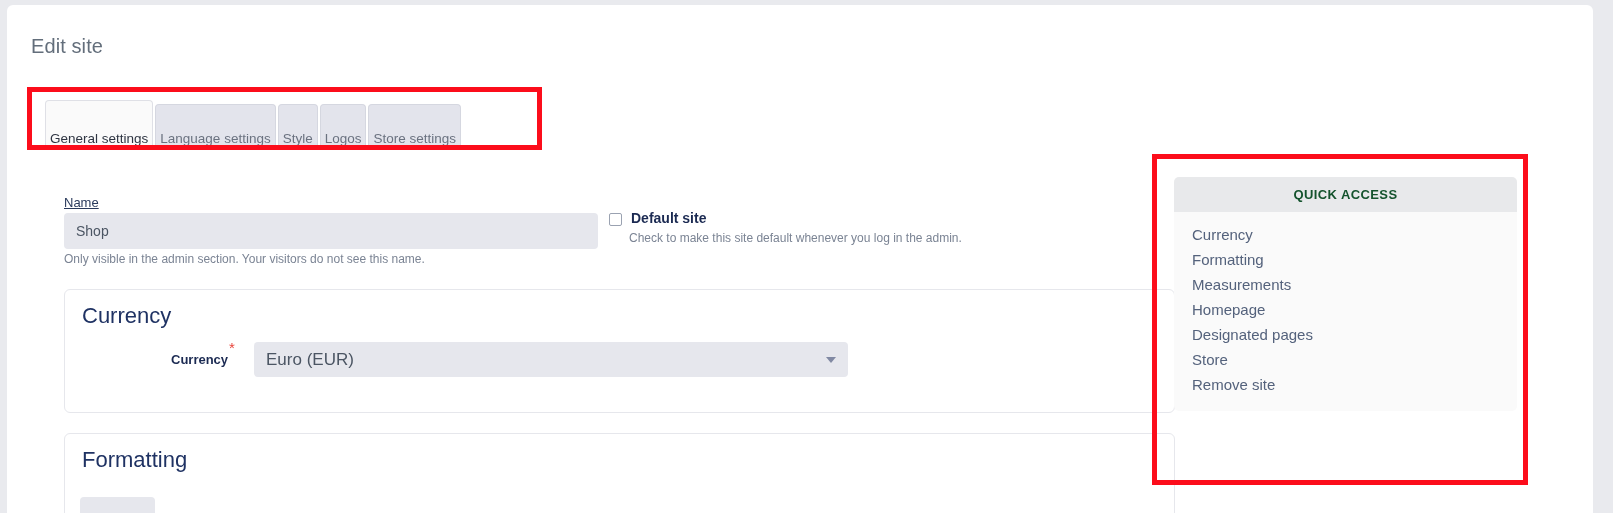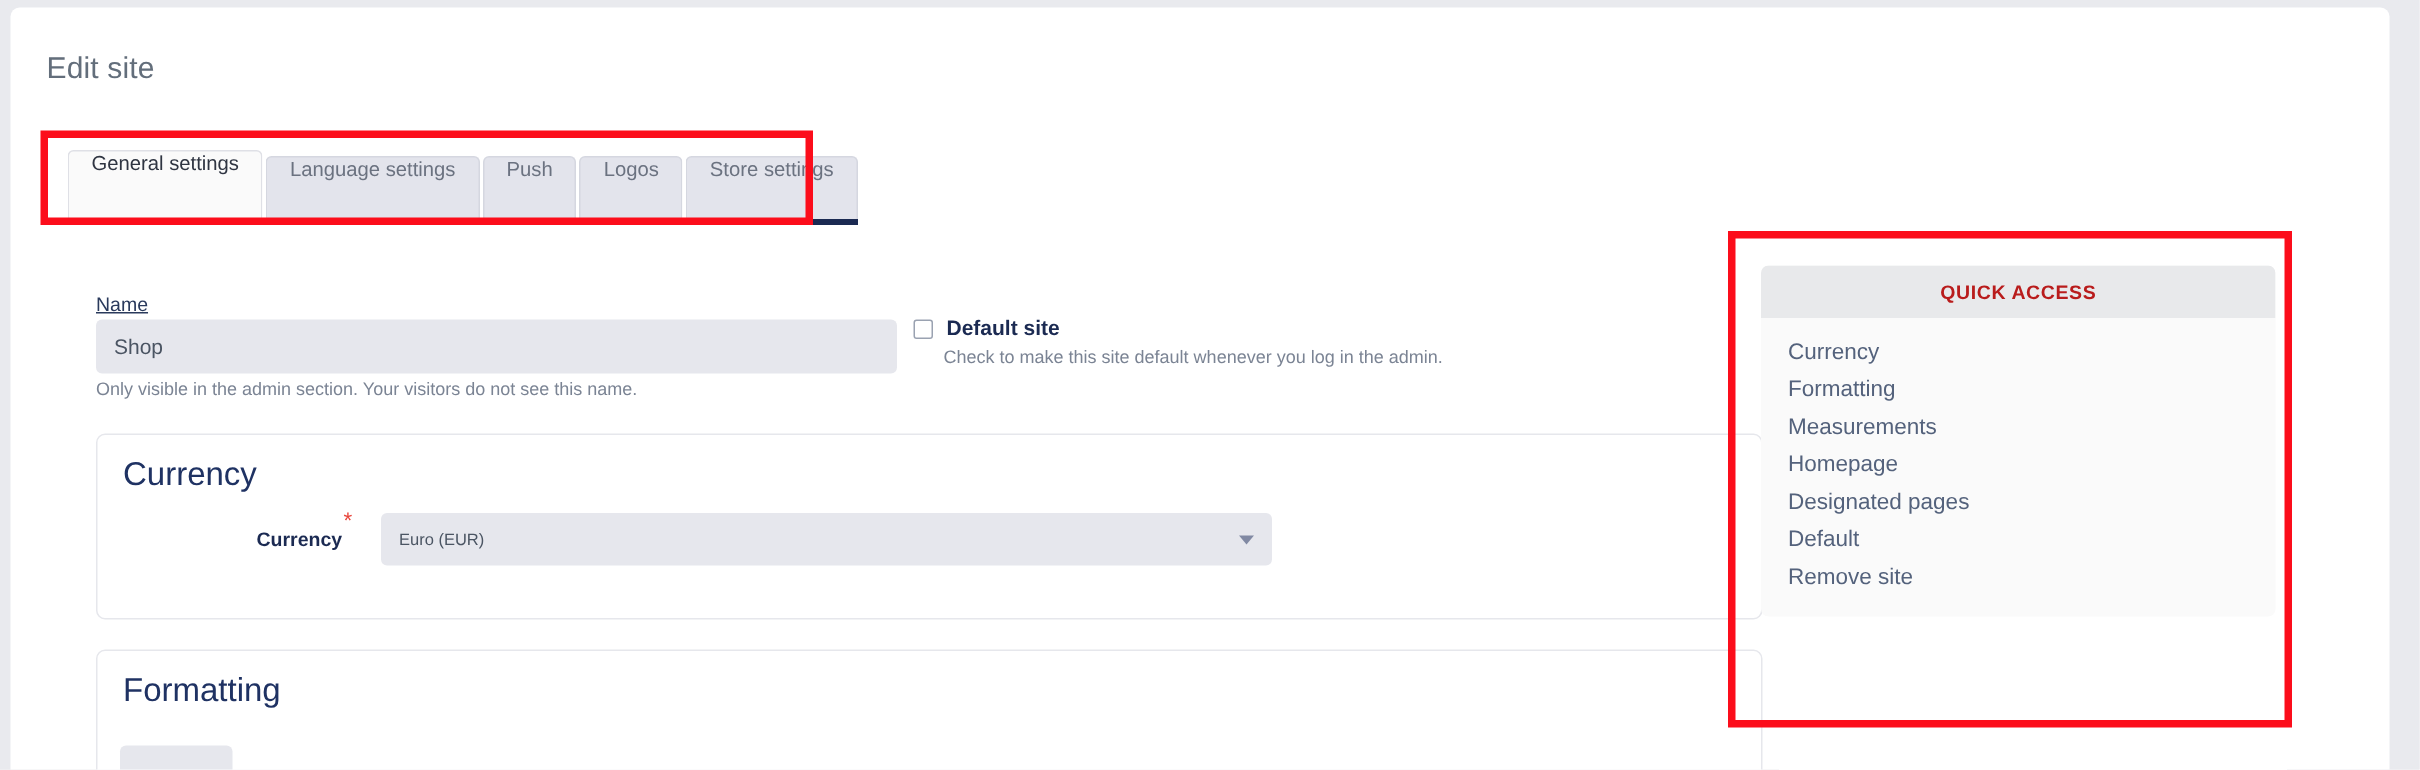--- a/index.html
+++ b/index.html
@@ -47,23 +47,23 @@
     left: 38px;
     top: 97px;
     display: flex;
     align-items: flex-end;
     height: 44px;
   }
   .tab {
     position: relative;
     height: 42px;
     display: flex;
-    align-items: flex-start;
+    align-items: flex-end;
     justify-content: center;
-    padding: 0 15px;
+    padding: 0 4px;
     font-size: 13.5px;
     color: #6b7280;
     background: #e3e4ec;
     border: 1px solid #d5d7e0;
     border-bottom: none;
     border-radius: 4px 4px 0 0;
     margin-right: 2px;
     white-space: nowrap;
     cursor: pointer;
   }
@@ -192,21 +192,21 @@
     height: 35px;
     background: #e6e7ed;
     border: none;
     border-radius: 4px;
     display: flex;
     align-items: center;
     padding: 0 12px;
     cursor: pointer;
   }
   .select-value {
-    font-size: 11px;
+    font-size: 17px;
     color: #4b5563;
     flex: 1;
   }
   .caret {
     width: 0; height: 0;
     border-left: 5px solid transparent;
     border-right: 5px solid transparent;
     border-top: 6px solid #8189a3;
   }
 
@@ -233,21 +233,21 @@
   }
   .qa-header {
     height: 35px;
     background: #e8e9eb;
     display: flex;
     align-items: center;
     justify-content: center;
     font-size: 13px;
     font-weight: bold;
     letter-spacing: .4px;
-    color: #b91c1c;
+    color: #14532d;
   }
   .qa-list { padding: 10px 0 14px 0; }
   .qa-item {
     display: block;
     padding: 4px 18px;
     font-size: 15px;
     color: #54627c;
     text-decoration: none;
     cursor: pointer;
   }
@@ -271,21 +271,21 @@
     <div class="page-title">Edit site</div>
 
     <div class="tabs">
       <div class="tab active">
         <span>General settings</span>
       </div>
       <div class="tab">
         <span>Language settings</span>
       </div>
       <div class="tab">
-        <span>Push</span>
+        <span>Style</span>
       </div>
       <div class="tab">
         <span>Logos</span>
       </div>
       <div class="tab">
         <span>Store settings</span>
       </div>
     </div>
 
     <div class="field-label name-label">Name</div>
@@ -314,21 +314,21 @@
     <div class="fmt-stub"></div>
 
     <div class="qa-panel">
       <div class="qa-header">QUICK ACCESS</div>
       <div class="qa-list">
         <a class="qa-item">Currency</a>
         <a class="qa-item">Formatting</a>
         <a class="qa-item">Measurements</a>
         <a class="qa-item">Homepage</a>
         <a class="qa-item">Designated pages</a>
-        <a class="qa-item">Default</a>
+        <a class="qa-item">Store</a>
         <a class="qa-item">Remove site</a>
       </div>
     </div>
 
   </div>
 
   <div class="annot annot-tabs"></div>
   <div class="annot annot-qa"></div>
 
 </div>

